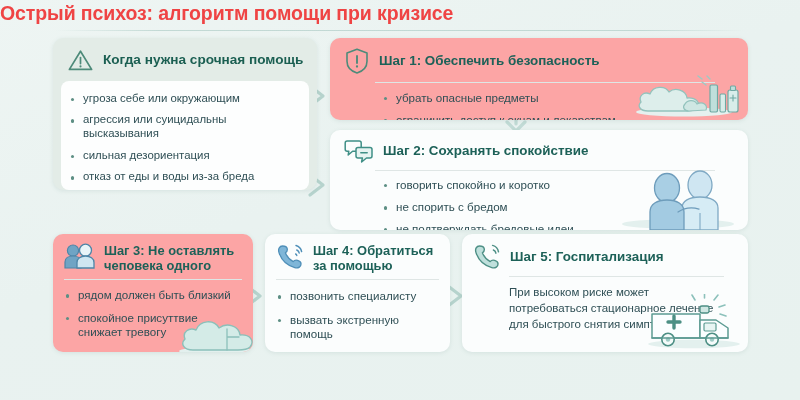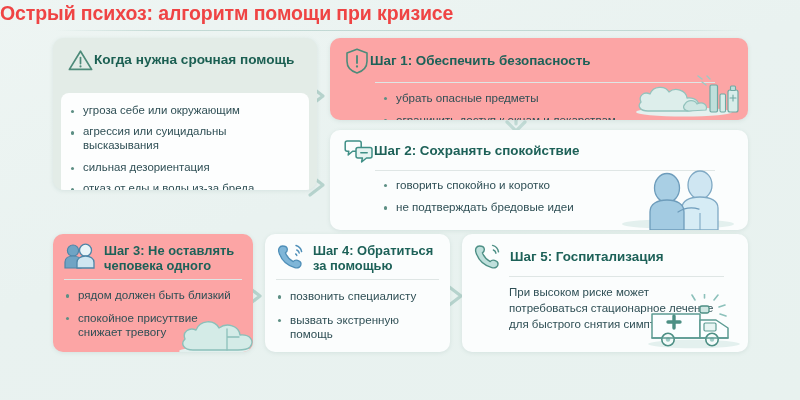--- a/index.html
+++ b/index.html
@@ -38,20 +38,21 @@
   .card {
     position: absolute;
     border-radius: 10px;
     overflow: hidden;
     box-shadow: 0 1px 4px rgba(80,120,115,.13);
   }
 
   .card-head {
     display: flex;
     align-items: center;
+    gap: 9px;
   }
   .card-title {
     font-size: 13.4px;
     font-weight: bold;
     color: #1d6158;
     line-height: 1.18;
   }
 
   .divider {
     height: 1px;
@@ -83,21 +84,20 @@
     border-radius: 11px;
     padding: 8px 8px 9px 8px;
   }
   #danger-card .card-head { padding: 2px 2px 8px 6px; }
   #danger-card .card-title { font-size: 13.6px; color: #1b5f52; }
   #danger-card .body {
     background: #fdfefe;
     border-radius: 8px;
     padding: 11px 10px 10px 8px;
     height: 109px;
-    margin-top: 12px;
   }
   #danger-card ul.bullets li { margin-bottom: 7.5px; font-size: 11.4px; }
   #danger-card ul.bullets li:last-child { margin-bottom: 0; }
 
   
   #step1-card {
     left: 330px; top: 38px;
     width: 418px; height: 82px;
     background: #fca5a5;
     padding: 9px 12px 8px 12px;
@@ -254,20 +254,21 @@
                H8.6 L4.2 17 L4.8 13.2 H3.2 C2 13.2 1.2 12.4 1.2 11.2 V5 C1.2 3.8 2 3 3.2 3 Z" fill="#fbfdfd" stroke="#3f8f86" stroke-width="1.5" stroke-linejoin="round"></path>
       <path d="M14 9.5 H26 C27.2 9.5 28 10.3 28 11.5 V18 C28 19.2 27.2 20 26 20
                H22.5 L17.6 24 L18.4 20 H14 C12.8 20 12 19.2 12 18 V11.5 C12 10.3 12.8 9.5 14 9.5 Z" fill="#e6f3f1" stroke="#3f8f86" stroke-width="1.5" stroke-linejoin="round"></path>
       <path d="M16.8 14.8 H23.2" stroke="#3f8f86" stroke-width="1.5" stroke-linecap="round"></path>
     </svg>
     <div class="card-title">Шаг 2: Сохранять спокойствие</div>
   </div>
   <div class="divider"></div>
   <ul class="bullets">
     <li>говорить спокойно и коротко</li>
+    <li>не спорить с бредом</li>
     <li>не подтверждать бредовые идеи</li>
   </ul>
   <svg class="art" id="art-people" width="118" height="62" viewBox="0 0 118 62">
     <ellipse cx="56" cy="56" rx="56" ry="5" fill="#e3f0ee"></ellipse>
     <ellipse cx="78" cy="17" rx="12" ry="14" fill="#cfe6f2" stroke="#7fa9c4" stroke-width="1.3"></ellipse>
     <path d="M60 62 V40 C60 33 67 29 78 29 C89 29 96 33 96 40 V62 Z" fill="#d6ecf5" stroke="#7fa9c4" stroke-width="1.3"></path>
     <ellipse cx="45" cy="20" rx="12.5" ry="14.5" fill="#a9cfe4" stroke="#6d9cbb" stroke-width="1.3"></ellipse>
     <path d="M28 62 V44 C28 36 35 32 45 32 C55 32 62 36 62 44 V62 Z" fill="#a3cbe2" stroke="#6d9cbb" stroke-width="1.3"></path>
     <path d="M56 44 C62 40 70 39 77 41" fill="none" stroke="#6d9cbb" stroke-width="1.3" stroke-linecap="round"></path>
     <path d="M78 45 V62" stroke="#7fa9c4" stroke-width="1.1"></path>

